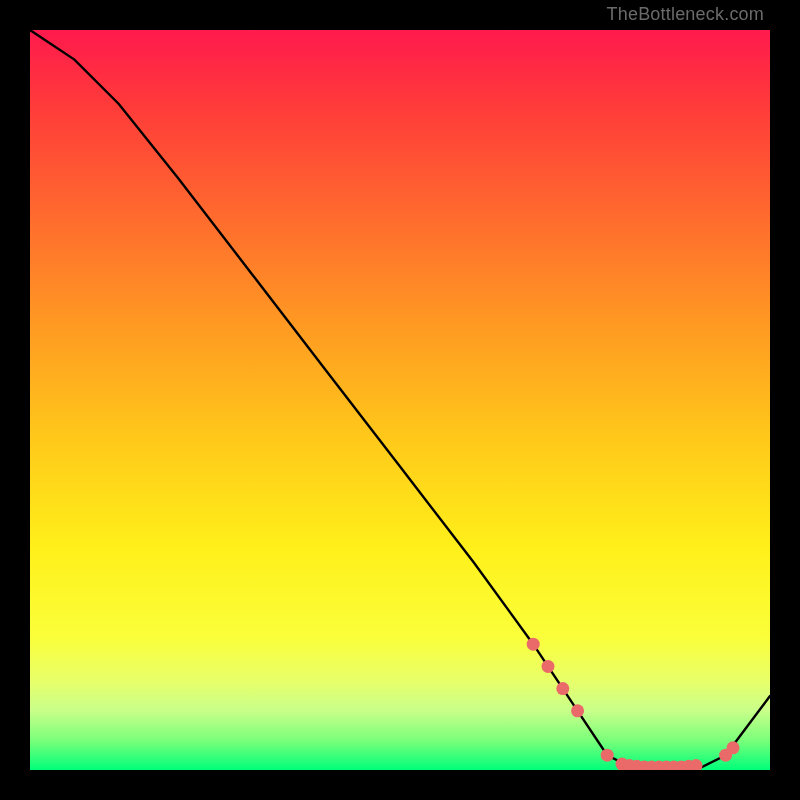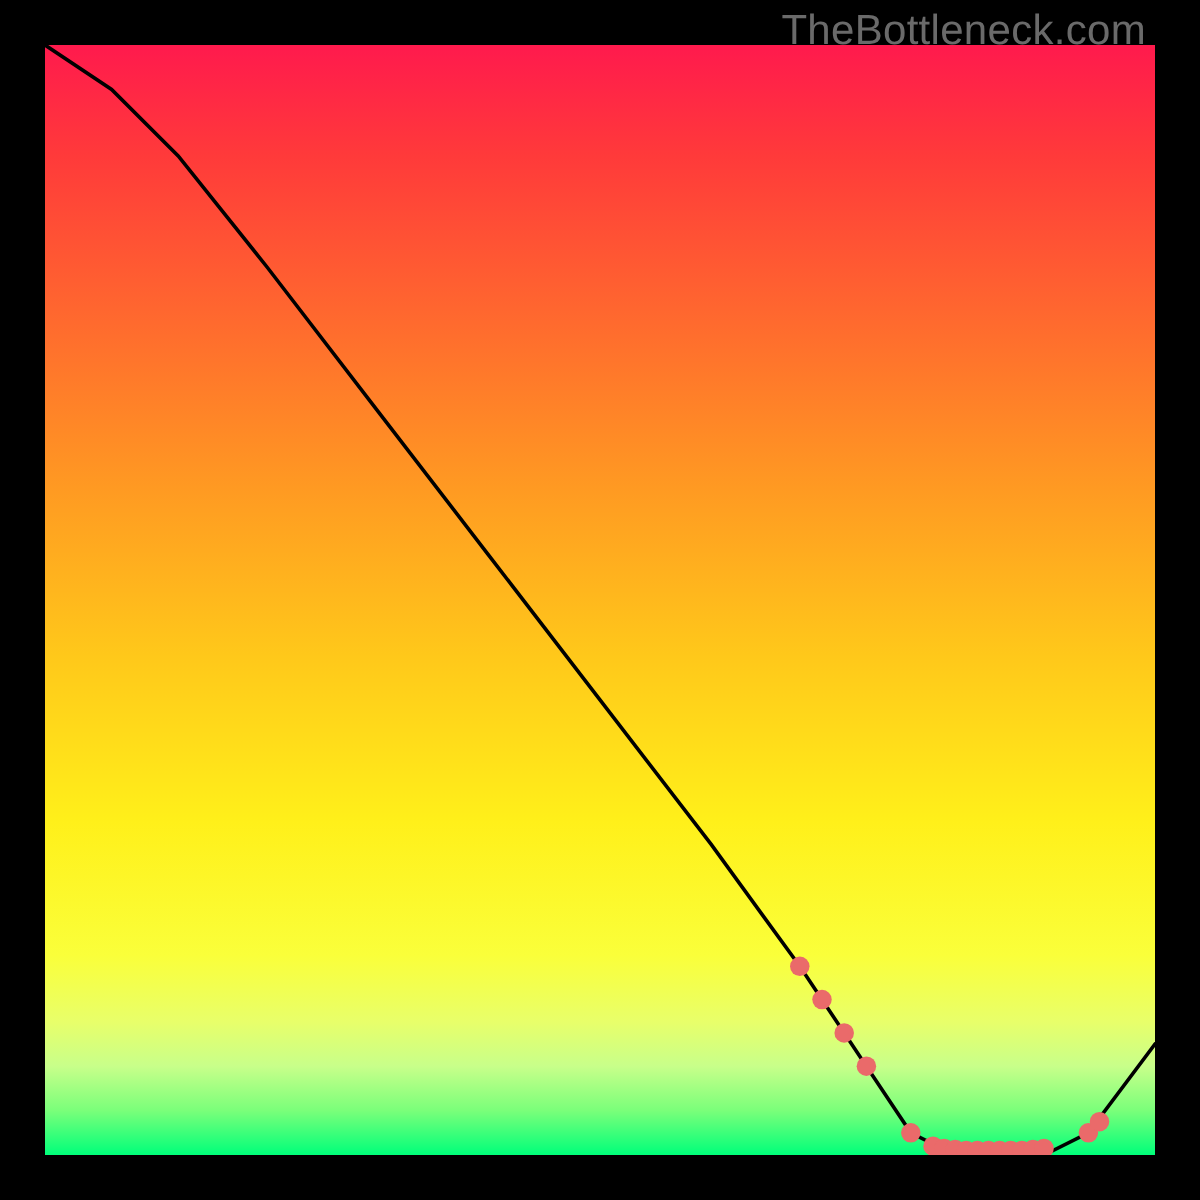--- a/index.html
+++ b/index.html
@@ -39,21 +39,21 @@
       #c8ff8a 92%,
       #7aff7a 96%,
       #00ff7a 100%
     );
   }
   .watermark {
     position: absolute;
     top: 4px;
     right: 36px;
     color: #6a6a6a;
-    font-size: 28px;
+    font-size: 18px;
     letter-spacing: 0.2px;
     user-select: none;
   }
   svg.curve {
     position: absolute;
     inset: 0;
   }
 </style>
 </head>
 <body>

